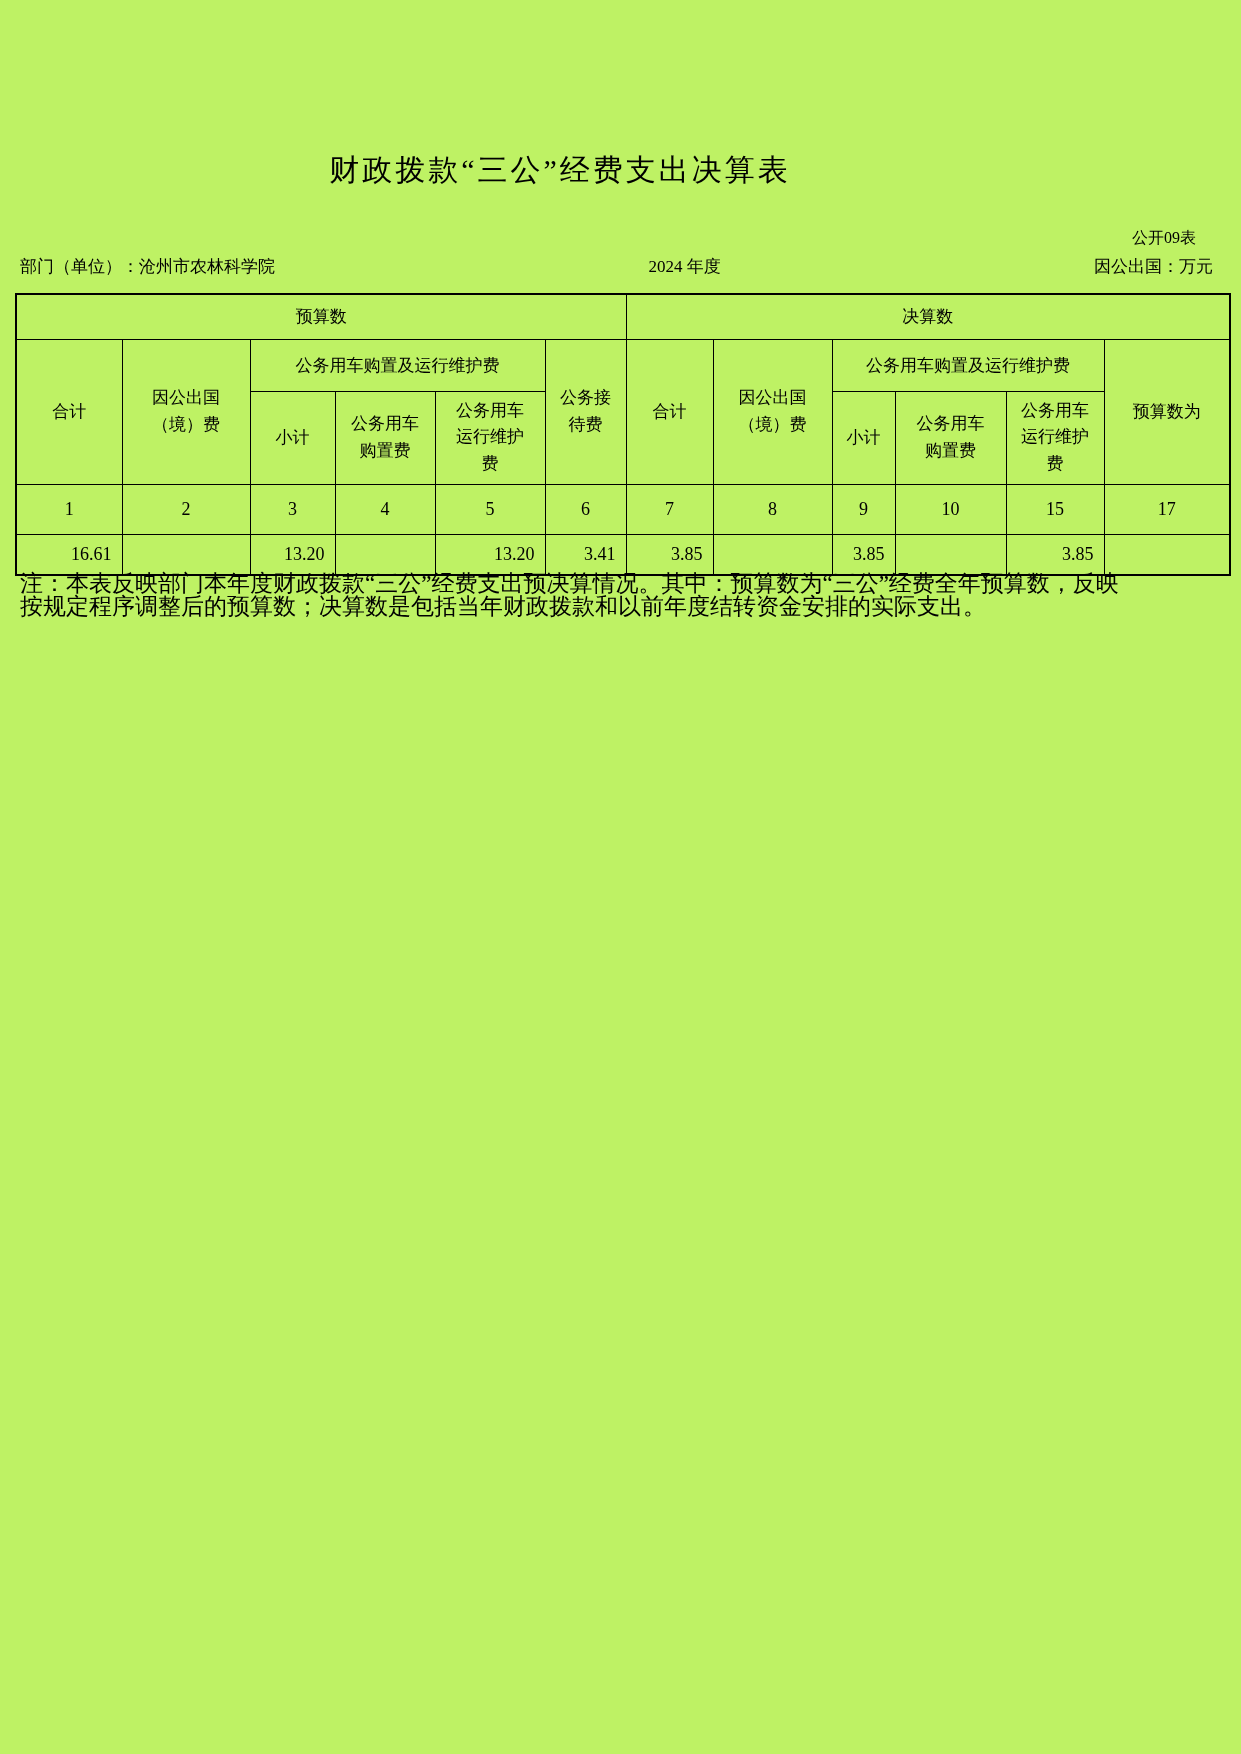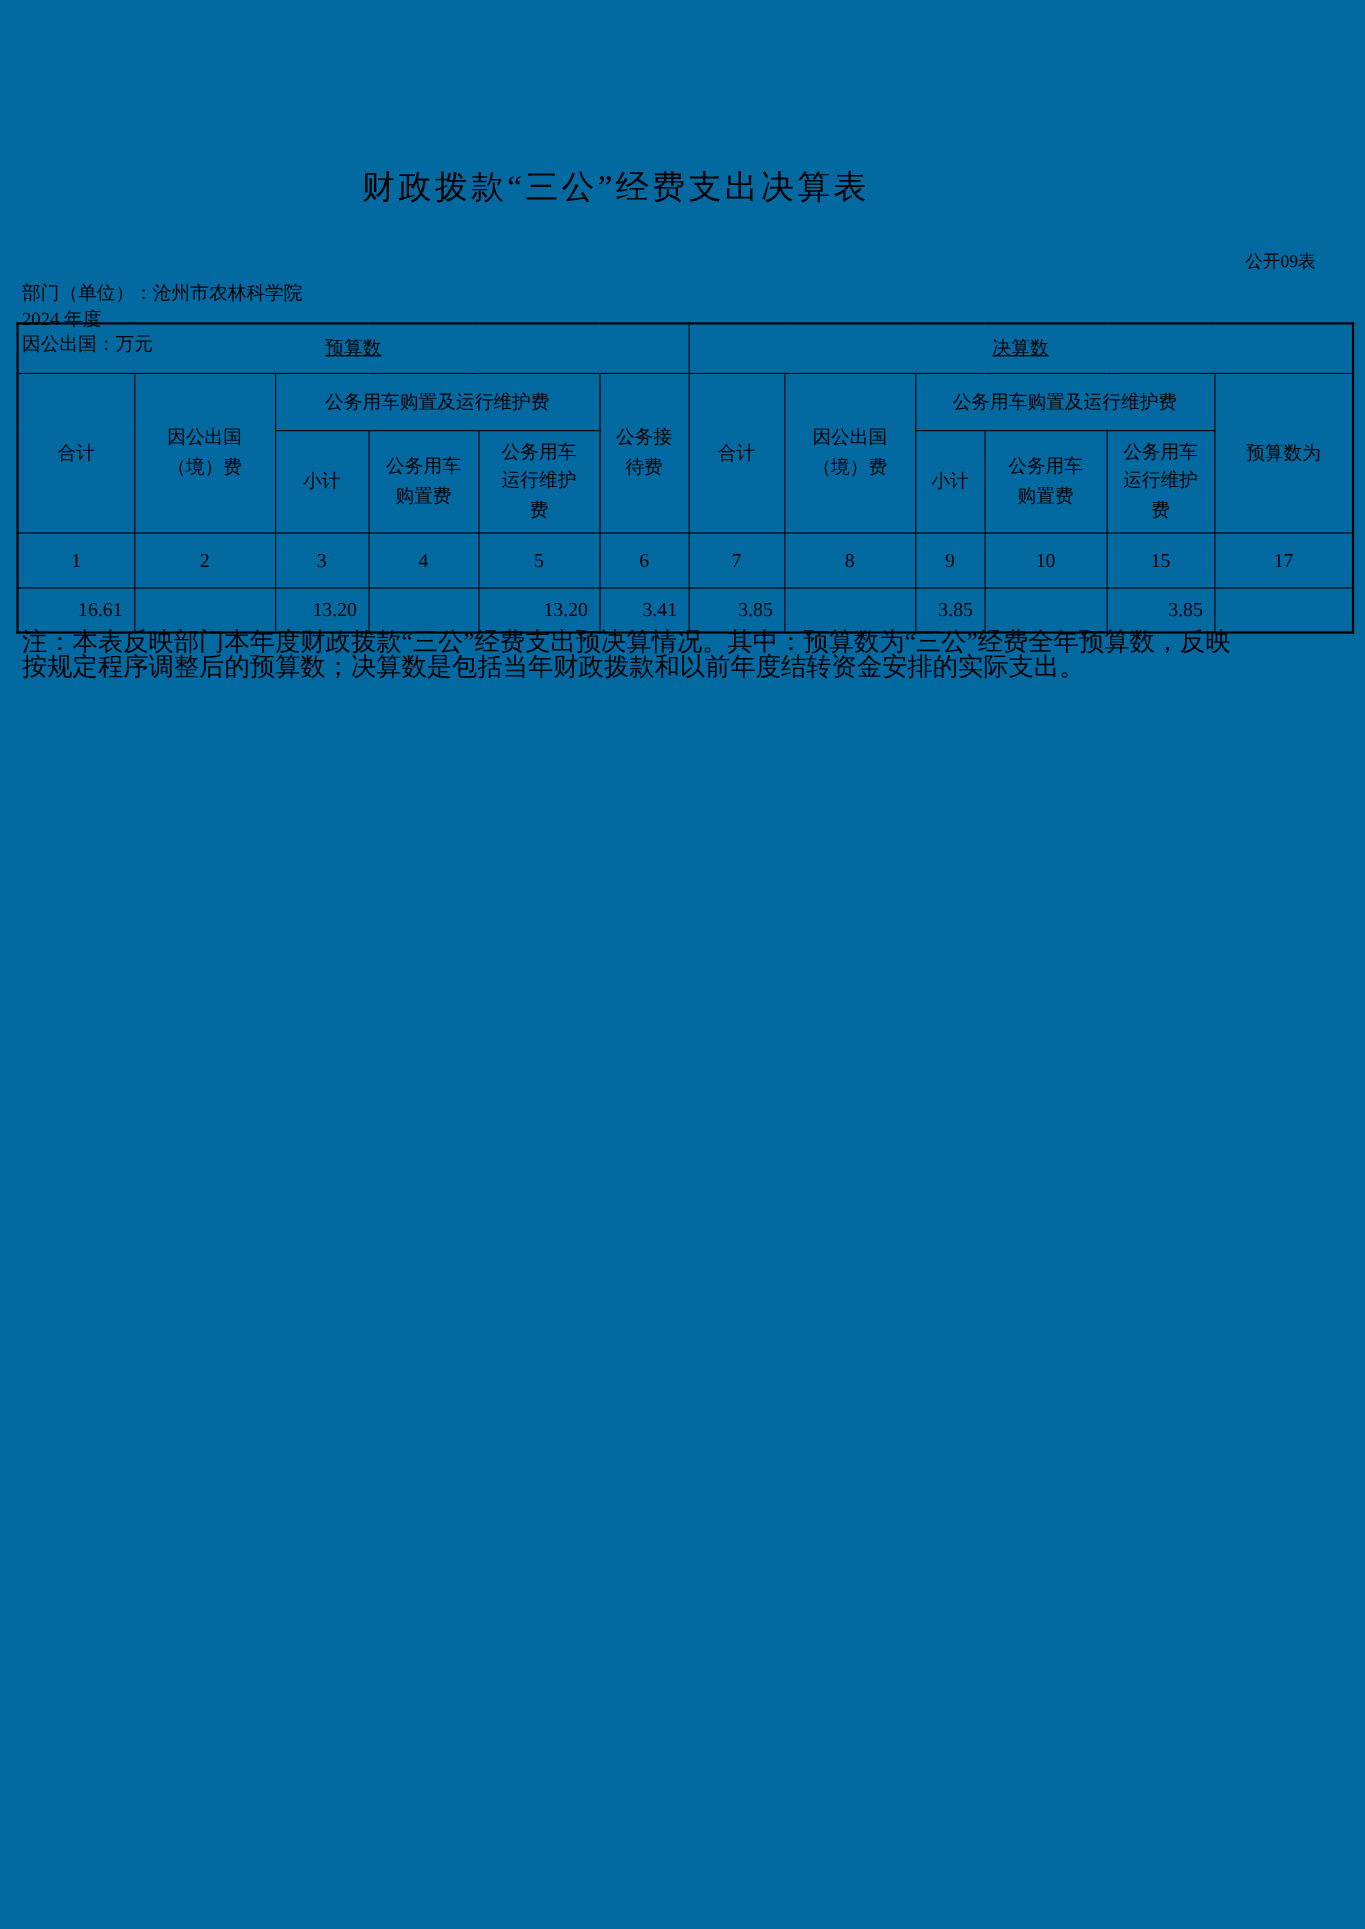--- a/index.html
+++ b/index.html
@@ -5,21 +5,21 @@
   * { box-sizing: border-box; }
   html, body { margin: 0; padding: 0; background: #ffffff; }
   body {
     font-family: "Liberation Serif", "DejaVu Serif", serif;
     color: #000000;
   }
   .page {
     position: relative;
     width: 1241px;
     height: 1754px;
-    background: #0369a1;
+    background: #bef264;
     overflow: hidden;
   }
   .title {
     position: absolute;
     top: 150px;
     left: 0;
     width: 1120px;
     margin: 0;
     text-align: center;
     font-size: 30px;
@@ -37,40 +37,39 @@
   }
   .meta-row {
     position: absolute;
     top: 255px;
     left: 20px;
     width: 1193px;
     display: flex;
     justify-content: space-between;
     align-items: baseline;
     font-size: 17px;
-    flex-direction: column;
   }
   table.main {
     position: absolute;
     top: 293px;
     left: 15px;
     width: 1214px;
     border-collapse: collapse;
     table-layout: fixed;
     border: 2px solid #000;
     font-size: 17px;
   }
   table.main td {
     border: 1px solid #000;
     text-align: center;
     vertical-align: middle;
     padding: 0 2px;
     overflow: hidden;
   }
-  tr.group-row { height: 45px; text-decoration: underline; }
+  tr.group-row { height: 45px; }
   tr.head-row-1 { height: 52px; }
   tr.head-row-2 { height: 93px; }
   tr.num-row { height: 50px; }
   tr.val-row { height: 41px; }
   tr.num-row td { font-size: 18px; }
   tr.val-row td {
     font-size: 18px;
     text-align: right;
     padding-right: 10px;
     margin-top: 13px;

